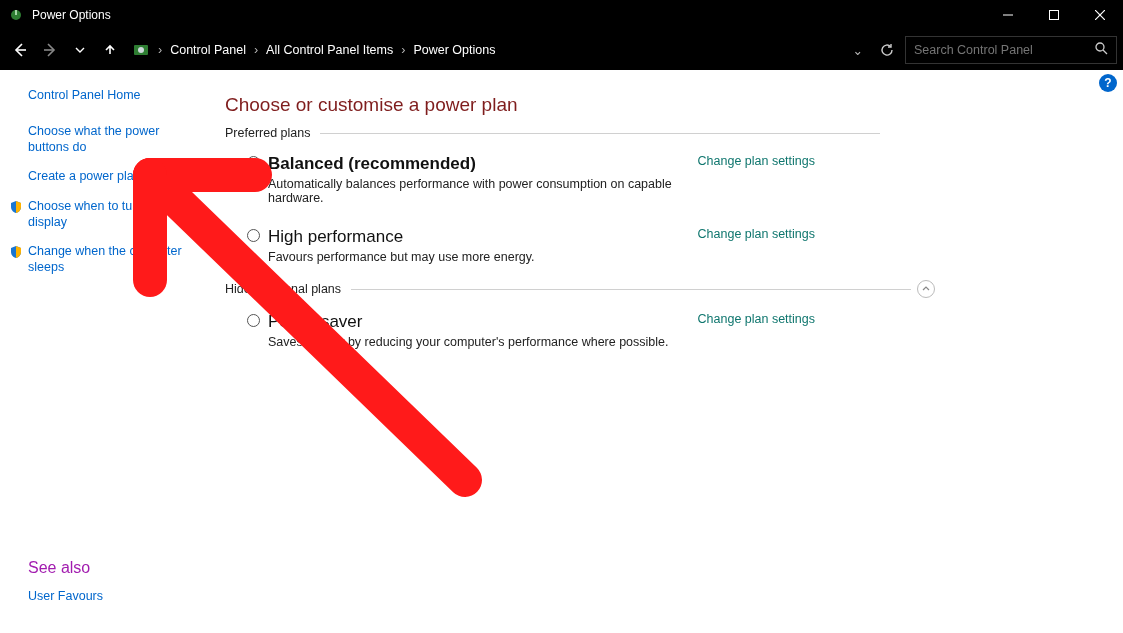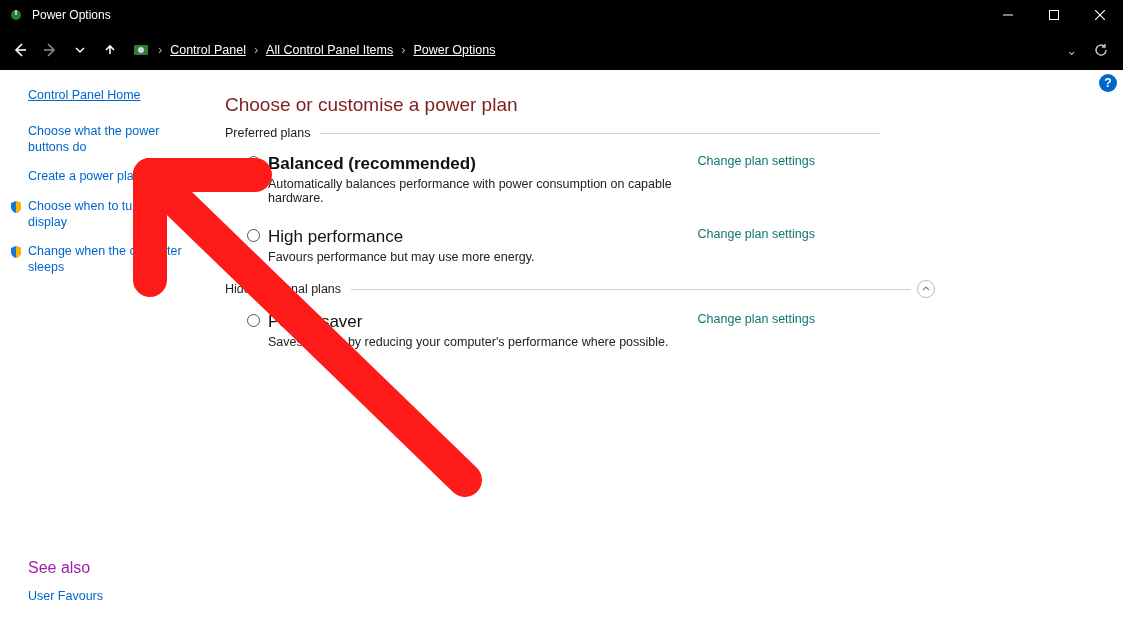--- a/index.html
+++ b/index.html
@@ -19,21 +19,21 @@
   .navbar {
     height: 40px; background: #000; color:#fff; display:flex; align-items:center;
     padding: 0 6px; gap: 2px;
   }
   .navbar .nbtn { width:28px; height:28px; display:flex; align-items:center; justify-content:center; color:#fff; }
   .navbar .addr {
     flex:1; height:28px; display:flex; align-items:center; gap:4px; padding:0 6px;
     font-size:12.5px; color:#fff;
   }
   .navbar .addr .cp-icon { width:18px; height:18px; display:flex; align-items:center; justify-content:center; margin-right:4px;}
-  .navbar .addr .bc { padding:2px 4px; color:#fff;text-decoration:underline; }
+  .navbar .addr .bc { padding:2px 4px; color:#fff; }
   .navbar .addr .chev-r { color:#bbb; }
   .navbar .addr .chev-d { margin-left:auto; color:#bbb; }
   .navbar .refresh { width:32px; height:28px; display:flex; align-items:center; justify-content:center; }
   .navbar .searchwrap {
     width:212px; height:28px; display:flex; align-items:center; padding:0 8px;
     background:#000; border:1px solid #333;
   }
   .navbar .searchwrap input {
     flex:1; background:transparent; border:none; outline:none; color:#ccc; font-size:12.5px;
   }
@@ -46,21 +46,21 @@
     background:#0066cc; color:#fff; font-size:12px; font-weight:bold;
     display:flex; align-items:center; justify-content:center;
   }
 
   
   .sidebar {
     width: 205px; padding: 18px 10px 12px 28px; font-size:12.5px; color:#0066cc;
     display:flex; flex-direction:column; position:relative;
   }
   .sidebar a { color:#0066cc; text-decoration:none; cursor:pointer; }
-  .sidebar .home { margin-bottom:22px;text-decoration:underline; }
+  .sidebar .home { margin-bottom:22px; }
   .sidebar .slink { margin-bottom:14px; line-height:1.25; position:relative; }
   .sidebar .slink .sicon-small {
     position:absolute; left:-19px; top:1px; width:14px; height:14px;
   }
   .sidebar .seealso-block { margin-top:auto; padding-bottom:18px; }
   .sidebar .seealso-label { color:#a21caf; font-size:16px; margin-bottom:12px; }
 
   
   .main { flex:1; padding: 24px 30px 10px 20px; position:relative; }
   .main h1 { color:#7f1d1d; font-weight:400; font-size:19px; margin-bottom:10px; }
@@ -161,20 +161,29 @@
     <span class="chev-r">›</span>
     <span class="bc">Power Options</span>
     <span class="chev-d">⌄</span>
   </div>
   <div class="refresh">
     <svg width="14" height="14" viewBox="0 0 14 14">
         <path d="M12 7a5 5 0 1 1-1.5-3.5" fill="none" stroke="#ccc" stroke-width="1.4"></path>
         <path d="M11 1 L11 4 L8 4" fill="none" stroke="#ccc" stroke-width="1.4"></path>
       </svg>
   </div>
+  <div class="searchwrap">
+    <input placeholder="Search Control Panel" style="">
+    <span class="sicon">
+      <svg width="13" height="13" viewBox="0 0 13 13">
+          <circle cx="5" cy="5" r="4" fill="none" stroke="#ccc" stroke-width="1.3"></circle>
+          <line x1="8" y1="8" x2="12" y2="12" stroke="#ccc" stroke-width="1.3"></line>
+        </svg>
+    </span>
+  </div>
 </div>
 
 <div class="body-area">
   <div class="help-icon">?</div>
 
   <div class="sidebar">
     <div class="home"><a>Control Panel Home</a></div>
 
     <div class="slink"><a>Choose what the power buttons do</a></div>
     <div class="slink"><a>Create a power plan</a></div>

